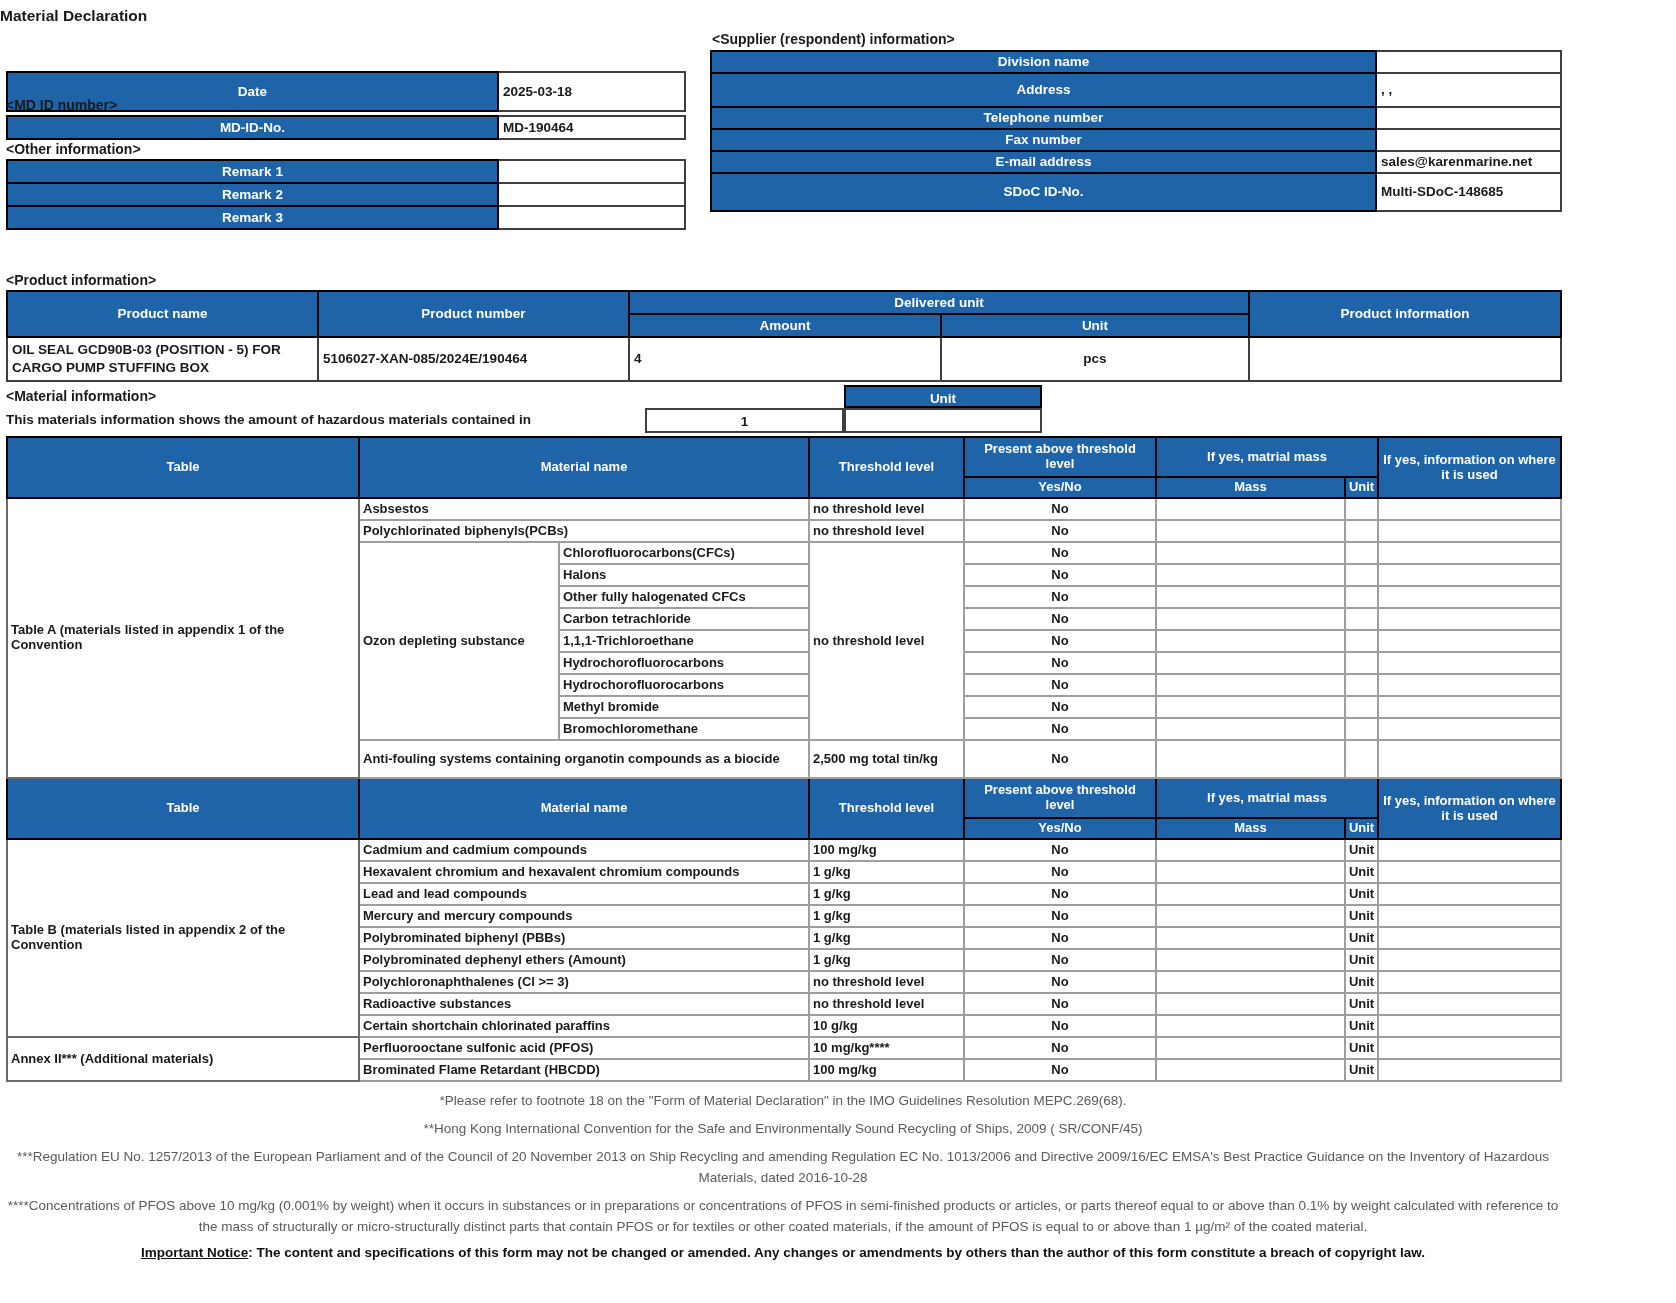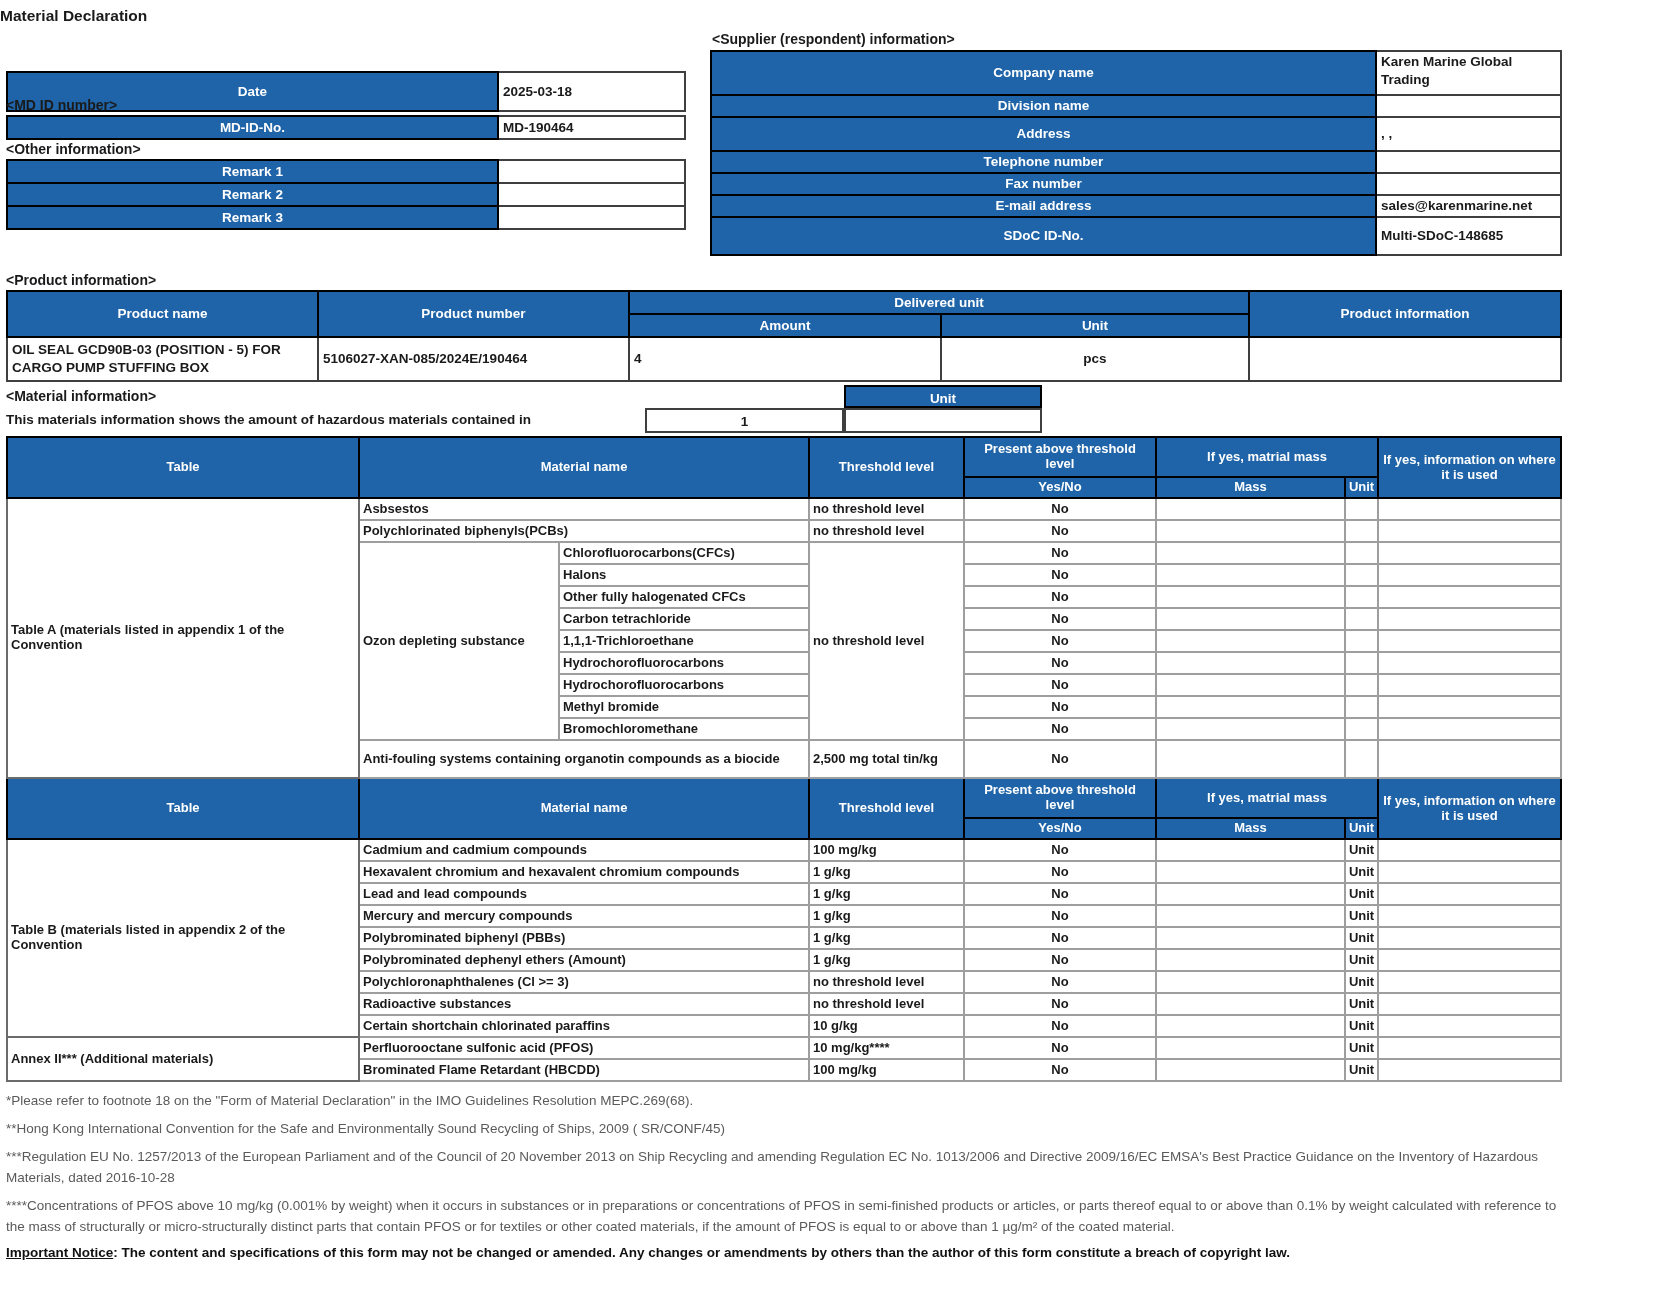--- a/index.html
+++ b/index.html
@@ -41,24 +41,20 @@
 
 <div class="abs title" style="left:0;top:7px;width:1570px;">Material Declaration</div>
 
 <div class="abs sect-label" style="left:712px;top:31px;">&lt;Supplier (respondent) information&gt;</div>
 <table class="abs toptab" style="left:710px;top:50px;">
   <colgroup>
       <col style="width:665px">
       <col style="width:185px">
     </colgroup>
   <tbody>
-      <tr style="height:44px">
-        <td class="blue">Company name</td>
-        <td class="val" style="vertical-align:top">Karen Marine Global Trading</td>
-      </tr>
   <tr style="height:22px">
         <td class="blue">Division name</td>
         <td class="val"></td>
       </tr>
   <tr style="height:34px">
         <td class="blue">Address</td>
         <td class="val">, ,</td>
       </tr>
   <tr style="height:22px">
         <td class="blue">Telephone number</td>
@@ -385,20 +381,20 @@
     <td class="body" colspan="2">Brominated Flame Retardant (HBCDD)</td>
     <td class="body">100 mg/kg</td>
     <td class="body c">No</td>
     <td class="body"></td>
     <td class="body u">Unit</td>
     <td class="body"></td>
   </tr>
 </tbody>
     </table>
 
-  <div style="margin-top:9px;">
+  <div style="margin-top:9px;text-align:center;">
     <p class="foot">*Please refer to footnote 18 on the "Form of Material Declaration" in the IMO Guidelines Resolution MEPC.269(68).</p>
     <p class="foot">**Hong Kong International Convention for the Safe and Environmentally Sound Recycling of Ships, 2009 ( SR/CONF/45)</p>
     <p class="foot">***Regulation EU No. 1257/2013 of the European Parliament and of the Council of 20 November 2013 on Ship Recycling and amending Regulation EC No. 1013/2006 and Directive 2009/16/EC EMSA's Best Practice Guidance on the Inventory of Hazardous Materials, dated 2016-10-28</p>
     <p class="foot">****Concentrations of PFOS above 10 mg/kg (0.001% by weight) when it occurs in substances or in preparations or concentrations of PFOS in semi-finished products or articles, or parts thereof equal to or above than 0.1% by weight calculated with reference to the mass of structurally or micro-structurally distinct parts that contain PFOS or for textiles or other coated materials, if the amount of PFOS is equal to or above than 1 µg/m² of the coated material.</p>
     <p class="notice"><span class="nl">Important Notice</span><span>: The content and specifications of this form may not be changed or amended. Any changes or amendments by others than the author of this form constitute a breach of copyright law.</span></p>
   </div>
 </div>
 
 </body></html>

